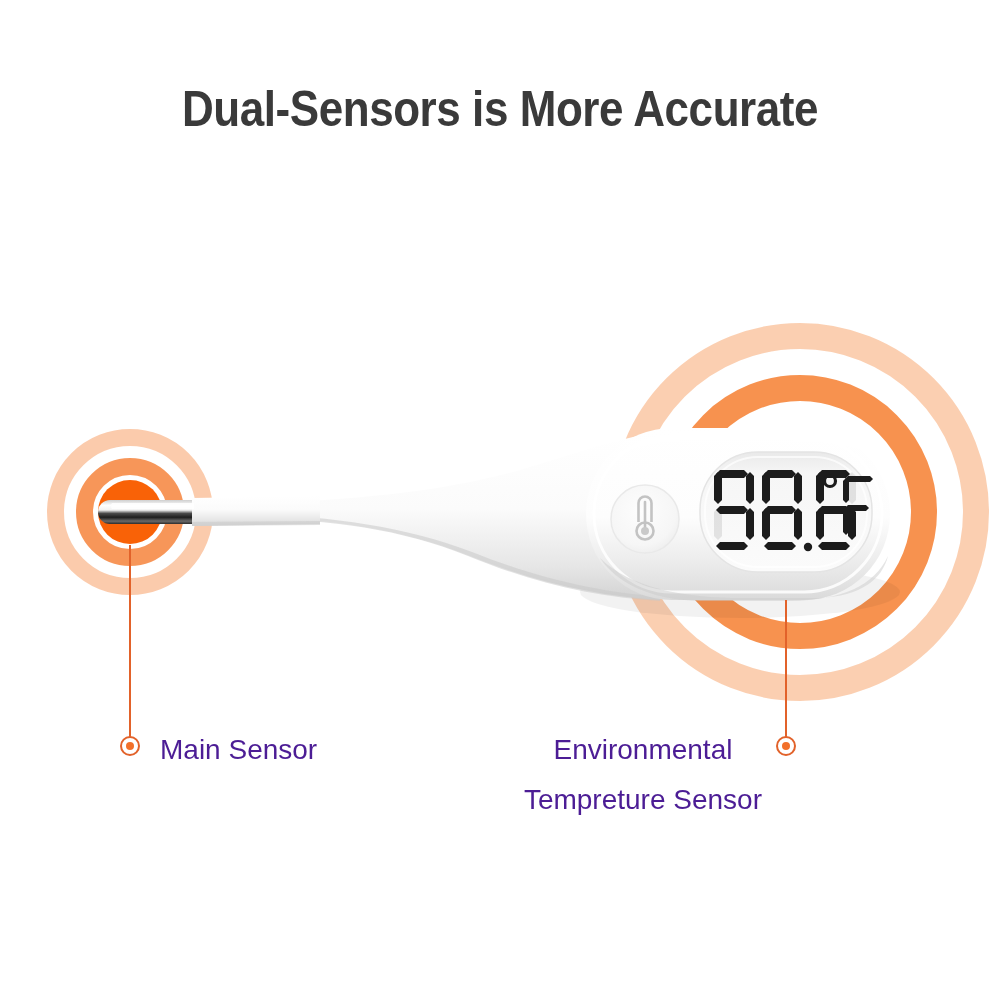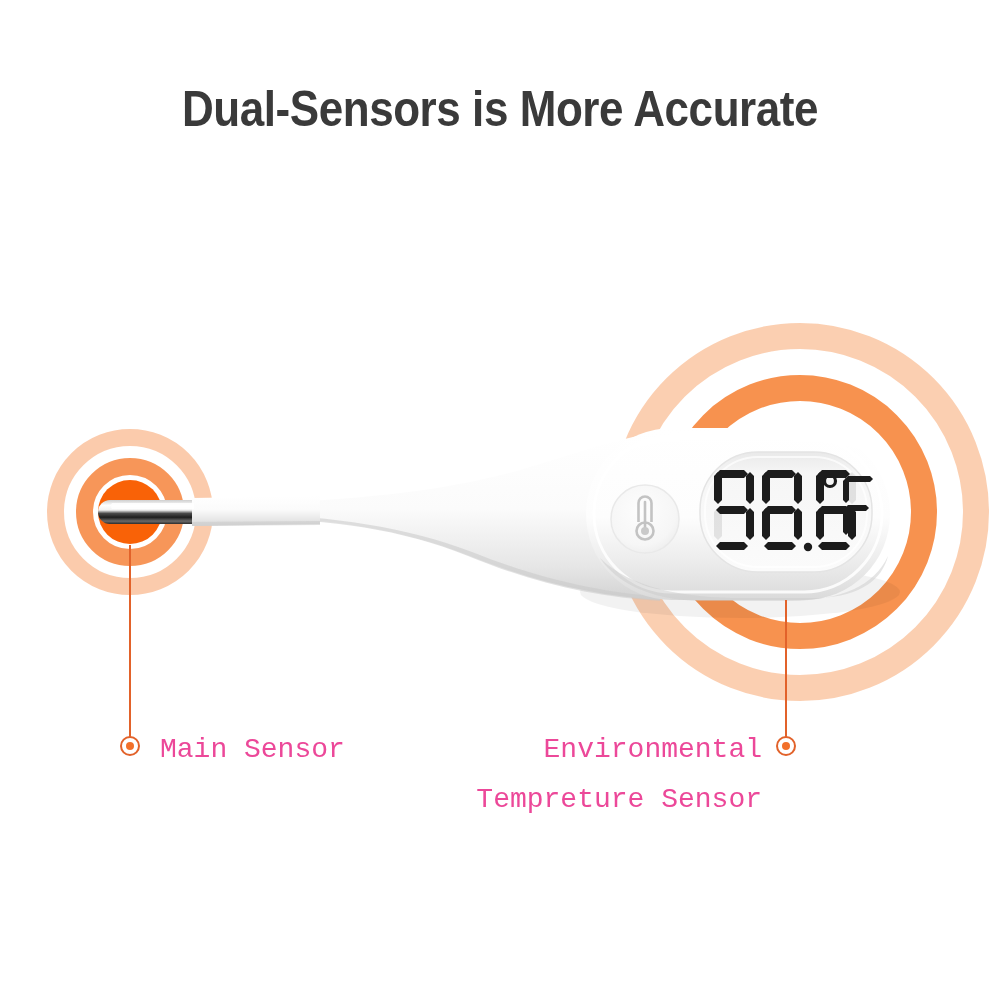--- a/index.html
+++ b/index.html
@@ -105,34 +105,34 @@
     width: 8px; height: 8px;
     border-radius: 50%;
     background: #f2702a;
   }
   .marker-left  { left: 120px; top: 736px; }
   .marker-right { left: 776px; top: 736px; }
 
   
   .label {
     position: absolute;
-    font-family: Liberation Mono, monospace;
+    font-family: Liberation Sans, sans-serif;
     font-size: 28px;
-    color: #ec4899;
+    color: #4c1d95;
     white-space: nowrap;
     line-height: 38px;
   }
   .label-left {
     left: 160px;
     top: 731px;
   }
   .label-right {
     right: 238px;
     top: 731px;
-    text-align: right;
+    text-align: center;
   }
   .label-right .l2 { display: block; margin-top: 12px; }
 </style>
 </head>
 <body>
 
 <div id="page">
 
   <div class="title">Dual-Sensors is More Accurate</div>
 

